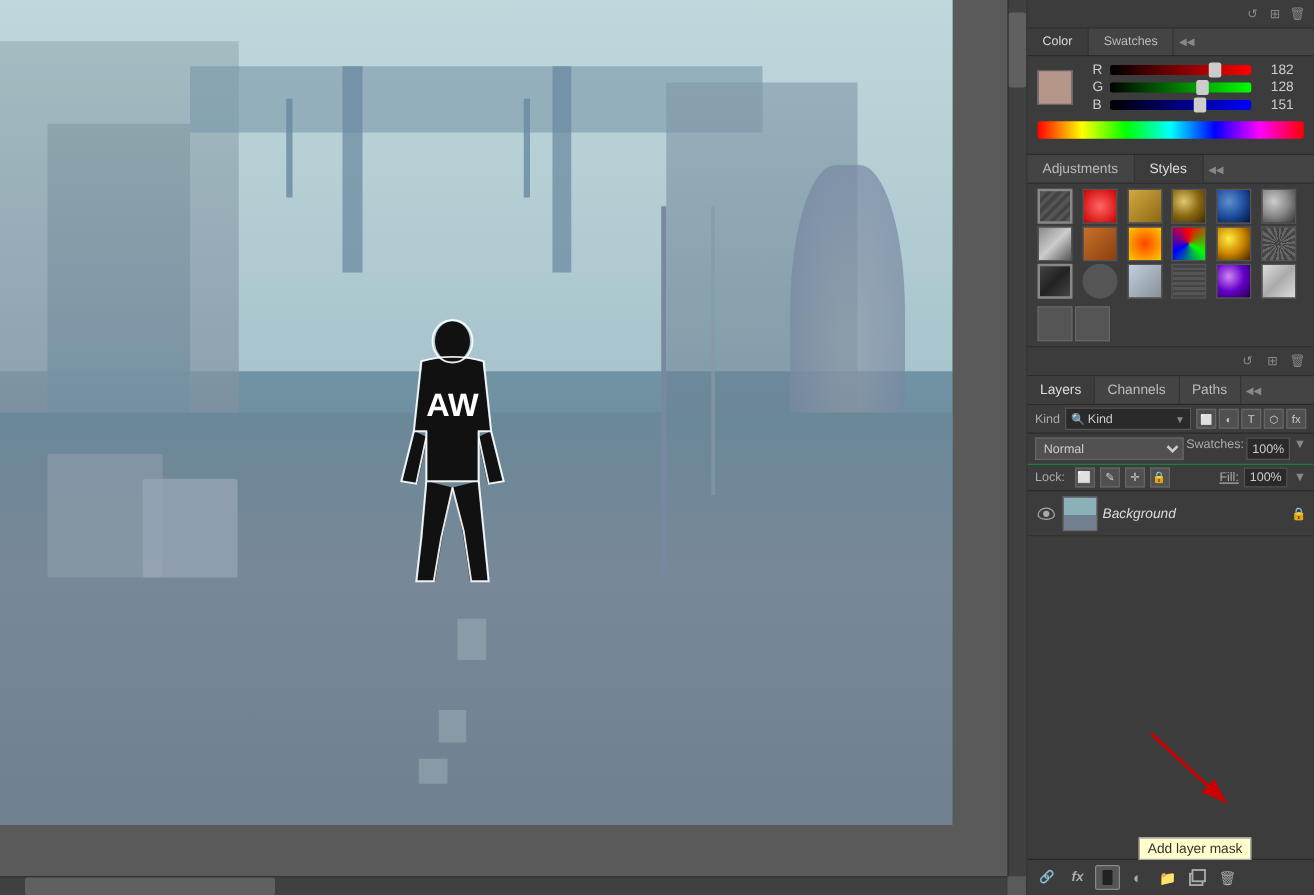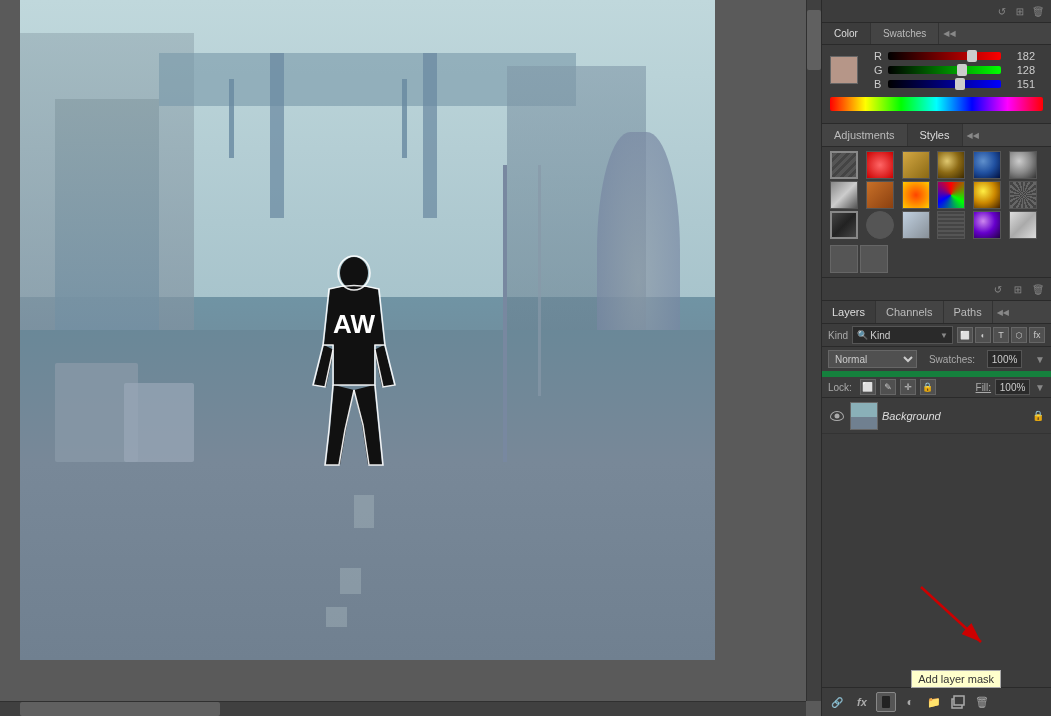--- a/index.html
+++ b/index.html
@@ -24,28 +24,27 @@
 
     
     .canvas-area {
       flex: 1;
       background: #5a5a5a;
       position: relative;
       overflow: hidden;
     }
 
     .canvas-image {
-      width: 695px;
+      width: 762px;
       height: 660px;
       position: absolute;
       top: 0;
       left: 0;
       background: linear-gradient(160deg, #b8d4d8 0%, #8ab0b8 30%, #6090a0 60%, #507080 100%);
       overflow: hidden;
-      margin-left: 20px;
     }
 
     
     .street-scene {
       width: 100%;
       height: 100%;
       position: relative;
       background: linear-gradient(180deg, #c8dde0 0%, #a8c8cc 20%, #7098a8 40%, #708090 70%, #607888 100%);
     }
 
@@ -215,24 +214,23 @@
       border-right: 1px solid #333;
     }
 
     .layers-tab.active {
       background: #3c3c3c;
       color: #ddd;
     }
 
     .blend-mode-row {
       display: flex;
-      align-items: center;
       padding: 3px 6px;
-      border-bottom: 6px solid #15803d;
-      gap: 12px;
+      border-bottom: 1px solid #15803d;
+      gap: 2px;
     }
 
     .blend-select {
       background: #505050;
       border: 1px solid #666;
       color: #ccc;
       font-size: 10px;
       height: 18px;
       padding: 0 2px;
       flex: 1;

